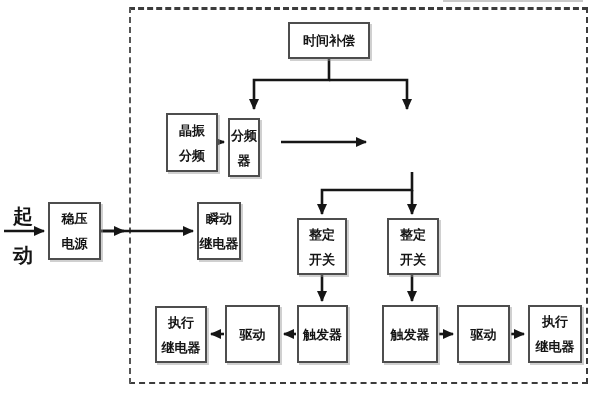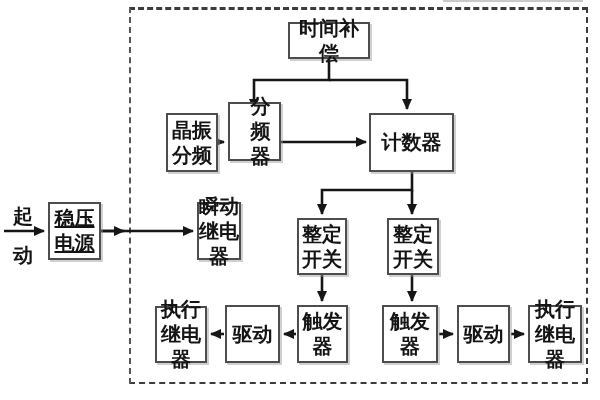--- a/index.html
+++ b/index.html
@@ -47,21 +47,21 @@
     box-sizing: border-box;
     background: #ffffff;
     border: 2px solid #4d4d4d;
     box-shadow: 2px 2px 0 rgba(150,150,150,0.45);
     display: flex;
     align-items: center;
     justify-content: center;
     text-align: center;
     color: #141414;
     font-weight: bold;
-    font-size: 20px;
+    font-size: 13px;
     line-height: 25px;
   }
   .node span {
     white-space: pre-line;
   }
   .start-label {
     position: absolute;
     left: 8px;
     top: 197px;
     width: 30px;
@@ -111,29 +111,26 @@
 
   <div class="node" style="left:288px; top:22px;  width:82px; height:37px;">
     <span>时间补偿</span>
   </div>
 
   <div class="node" style="left:166px; top:113px; width:52px; height:59px;">
     <span>晶振
 分频</span>
   </div>
 
-  <div class="node" style="left:228px; top:102px; width:53px; height:59px;padding-left:12px;">
+  <div class="node" style="left:228px; top:118px; width:32px; height:59px;">
     <span>分频器</span>
   </div>
 
-  <div class="node" style="left:369px; top:113px; width:85px; height:59px;">
-    <span>计数器</span>
-  </div>
 
-  <div class="node" style="left:48px;  top:202px; width:53px; height:58px;text-decoration:underline;">
+  <div class="node" style="left:48px;  top:202px; width:53px; height:58px;">
     <span>稳压
 电源</span>
   </div>
 
   <div class="node" style="left:197px; top:202px; width:44px; height:58px;">
     <span>瞬动
 继电器</span>
   </div>
 
   <div class="node" style="left:297px; top:218px; width:50px; height:57px;">

